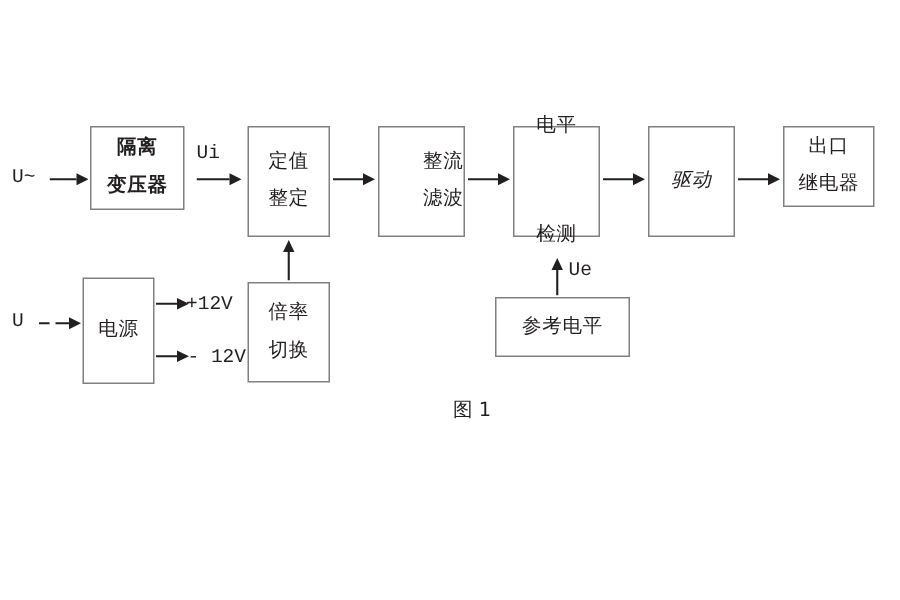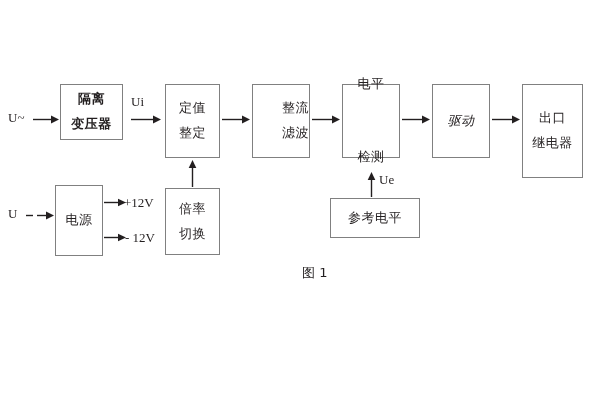--- a/index.html
+++ b/index.html
@@ -35,21 +35,21 @@
   }
   .box .ln {
     display: block;
     white-space: nowrap;
   }
   .lbl {
     position: absolute;
     color: #231f20;
     font-size: 13px;
     white-space: nowrap;
-    font-family: Liberation Serif, serif;
+    font-family: Liberation Mono, monospace;
   }
   .arrow-h {
     position: absolute;
     height: 9px;
   }
   .arrow-v {
     position: absolute;
     width: 9px;
   }
   .arrow-h svg, .arrow-v svg { display: block; }
@@ -131,21 +131,21 @@
     <span class="ln">驱动</span>
   </div>
 
   <div class="arrow-h" style="left:492px; top:115px; width:28px;">
     <svg width="28" height="9" viewBox="0 0 28 9">
       <line x1="0" y1="4.5" x2="20" y2="4.5" stroke="#231f20" stroke-width="1.4"></line>
       <polygon points="20,0.5 28,4.5 20,8.5" fill="#231f20"></polygon>
     </svg>
   </div>
 
-  <div class="box" style="left:522px; top:84px; width:61px; height:94px;">
+  <div class="box" style="left:522px; top:84px; width:61px; height:54px;">
     <span class="ln">出口</span>
     <span class="ln">继电器</span>
   </div>
 
   <div class="lbl" style="left:8px; top:206px;">U</div>
 
   <div class="arrow-h" style="left:26px; top:211px; width:28px;">
     <svg width="28" height="9" viewBox="0 0 28 9">
       <line x1="0" y1="4.5" x2="7" y2="4.5" stroke="#231f20" stroke-width="1.4"></line>
       <line x1="11" y1="4.5" x2="20" y2="4.5" stroke="#231f20" stroke-width="1.4"></line>

